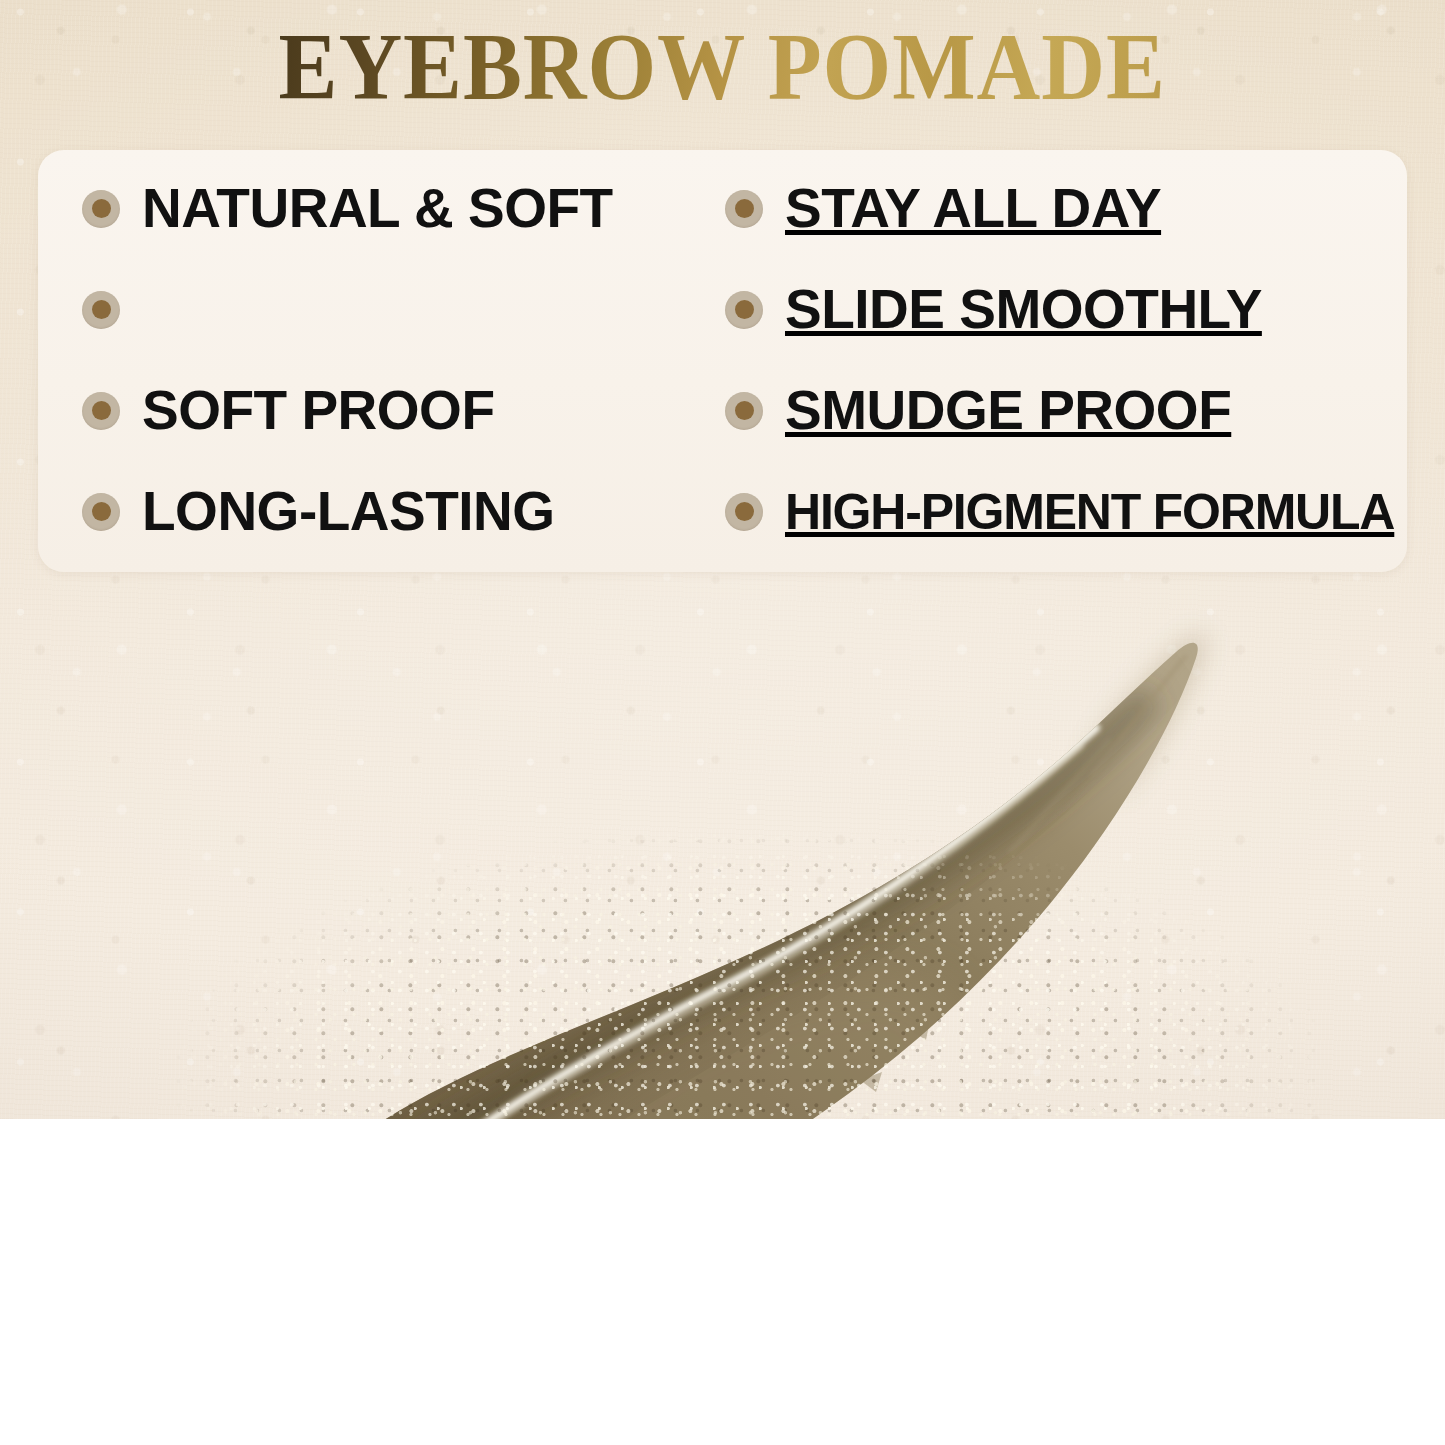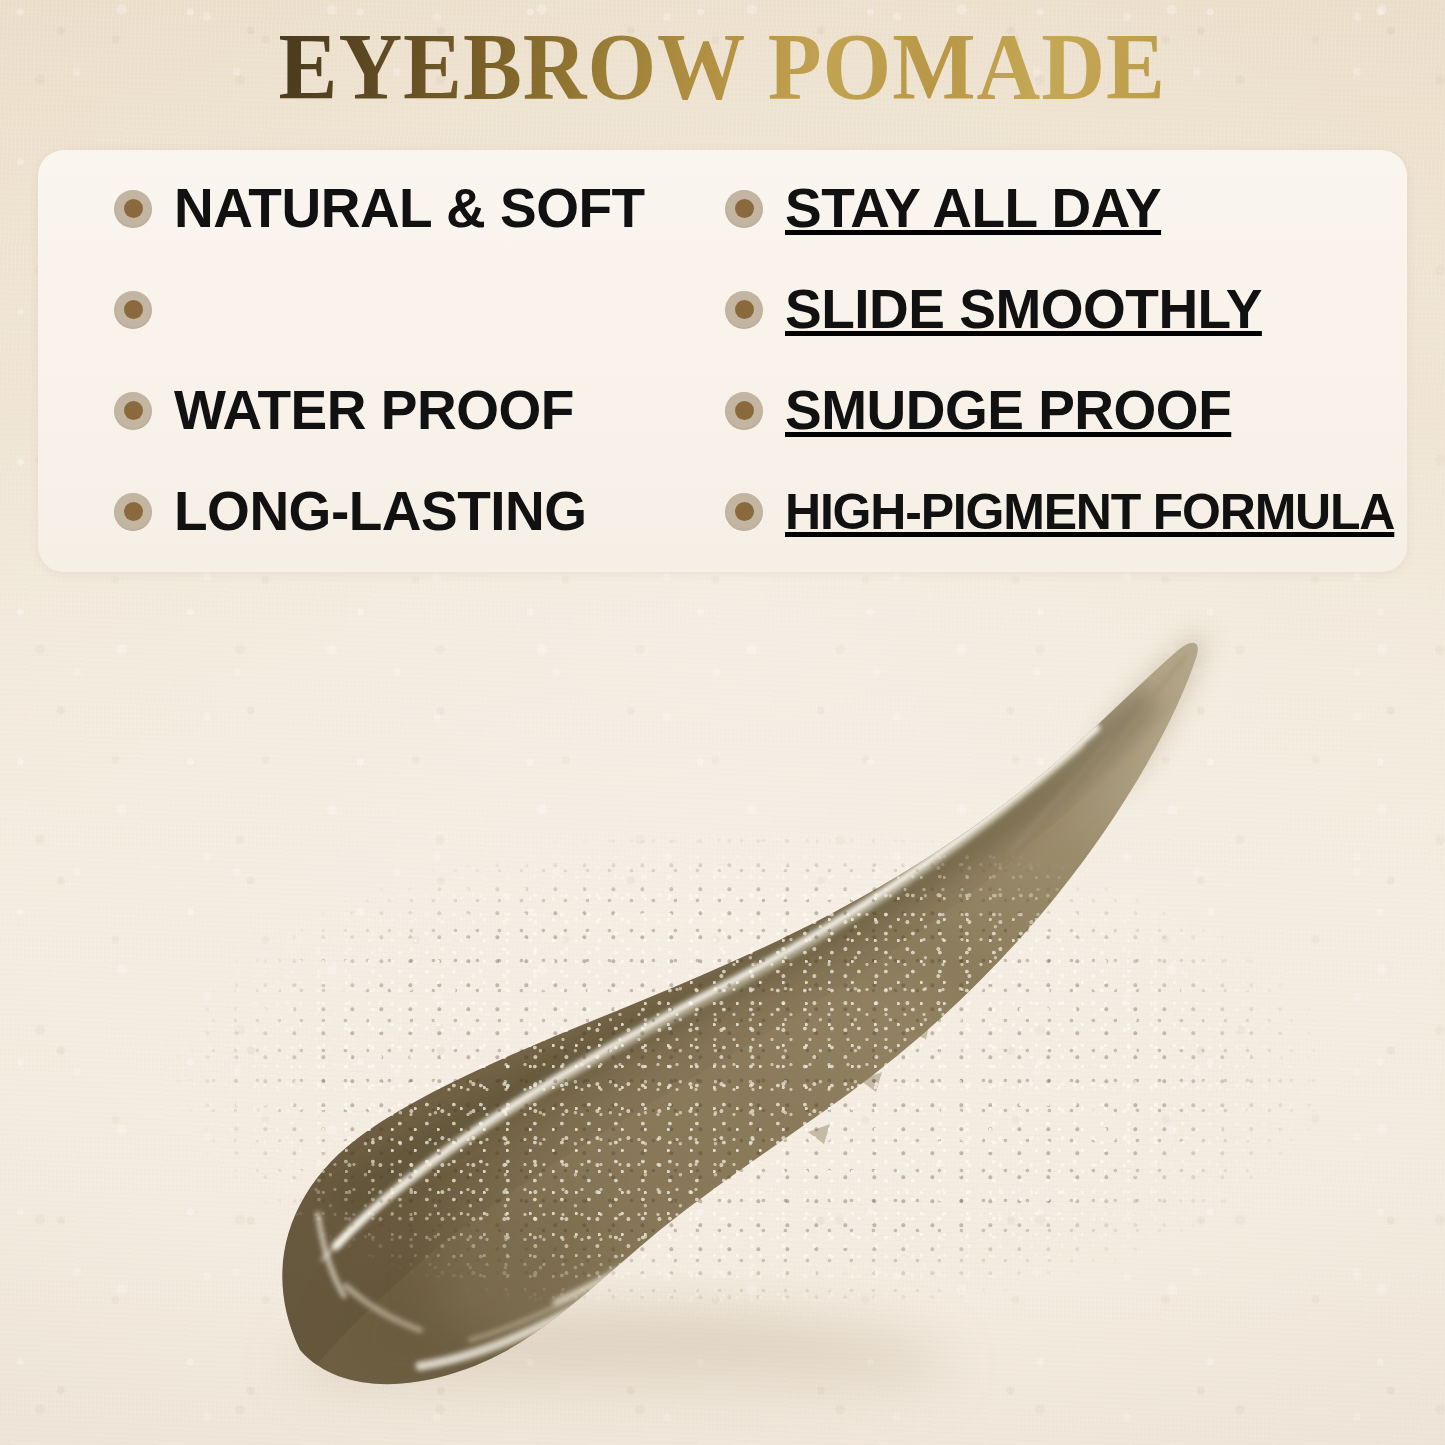--- a/index.html
+++ b/index.html
@@ -5,21 +5,21 @@
 <style>
   html, body {
     margin: 0;
     padding: 0;
     background: #ffffff;
   }
 
   #canvas {
     position: relative;
     width: 1445px;
-    height: 1445px;
+    height: 1119px;
     overflow: hidden;
     font-family: "Liberation Sans", sans-serif;
     background: #be185d;
   }
 
   
   .bg-base {
     position: absolute;
     inset: 0;
     background:
@@ -115,21 +115,21 @@
     grid-template-columns: 625px 744px;
     grid-template-rows: repeat(4, 1fr);
     align-items: center;
     padding: 8px 0 10px 0;
     box-sizing: border-box;
   }
   .feature-item {
     display: flex;
     align-items: center;
     gap: 22px;
-    padding-left: 76px;
+    padding-left: 44px;
     box-sizing: border-box;
   }
   .feature-item.col-right { padding-left: 62px; text-decoration: underline; }
 
   .bullet {
     position: relative;
     flex: 0 0 auto;
     width: 38px;
     height: 38px;
     border-radius: 50%;
@@ -345,21 +345,21 @@
       <div class="feature-item col-left">
         <span class="bullet"></span>
       </div>
       <div class="feature-item col-right">
         <span class="bullet"></span>
         <span class="feature-label">SLIDE SMOOTHLY</span>
       </div>
 
       <div class="feature-item col-left">
         <span class="bullet"></span>
-        <span class="feature-label">WATER PROOF</span>
+        <span class="feature-label">SOFT PROOF</span>
       </div>
       <div class="feature-item col-right">
         <span class="bullet"></span>
         <span class="feature-label">SMUDGE PROOF</span>
       </div>
 
       <div class="feature-item col-left">
         <span class="bullet"></span>
         <span class="feature-label">LONG-LASTING</span>
       </div>

